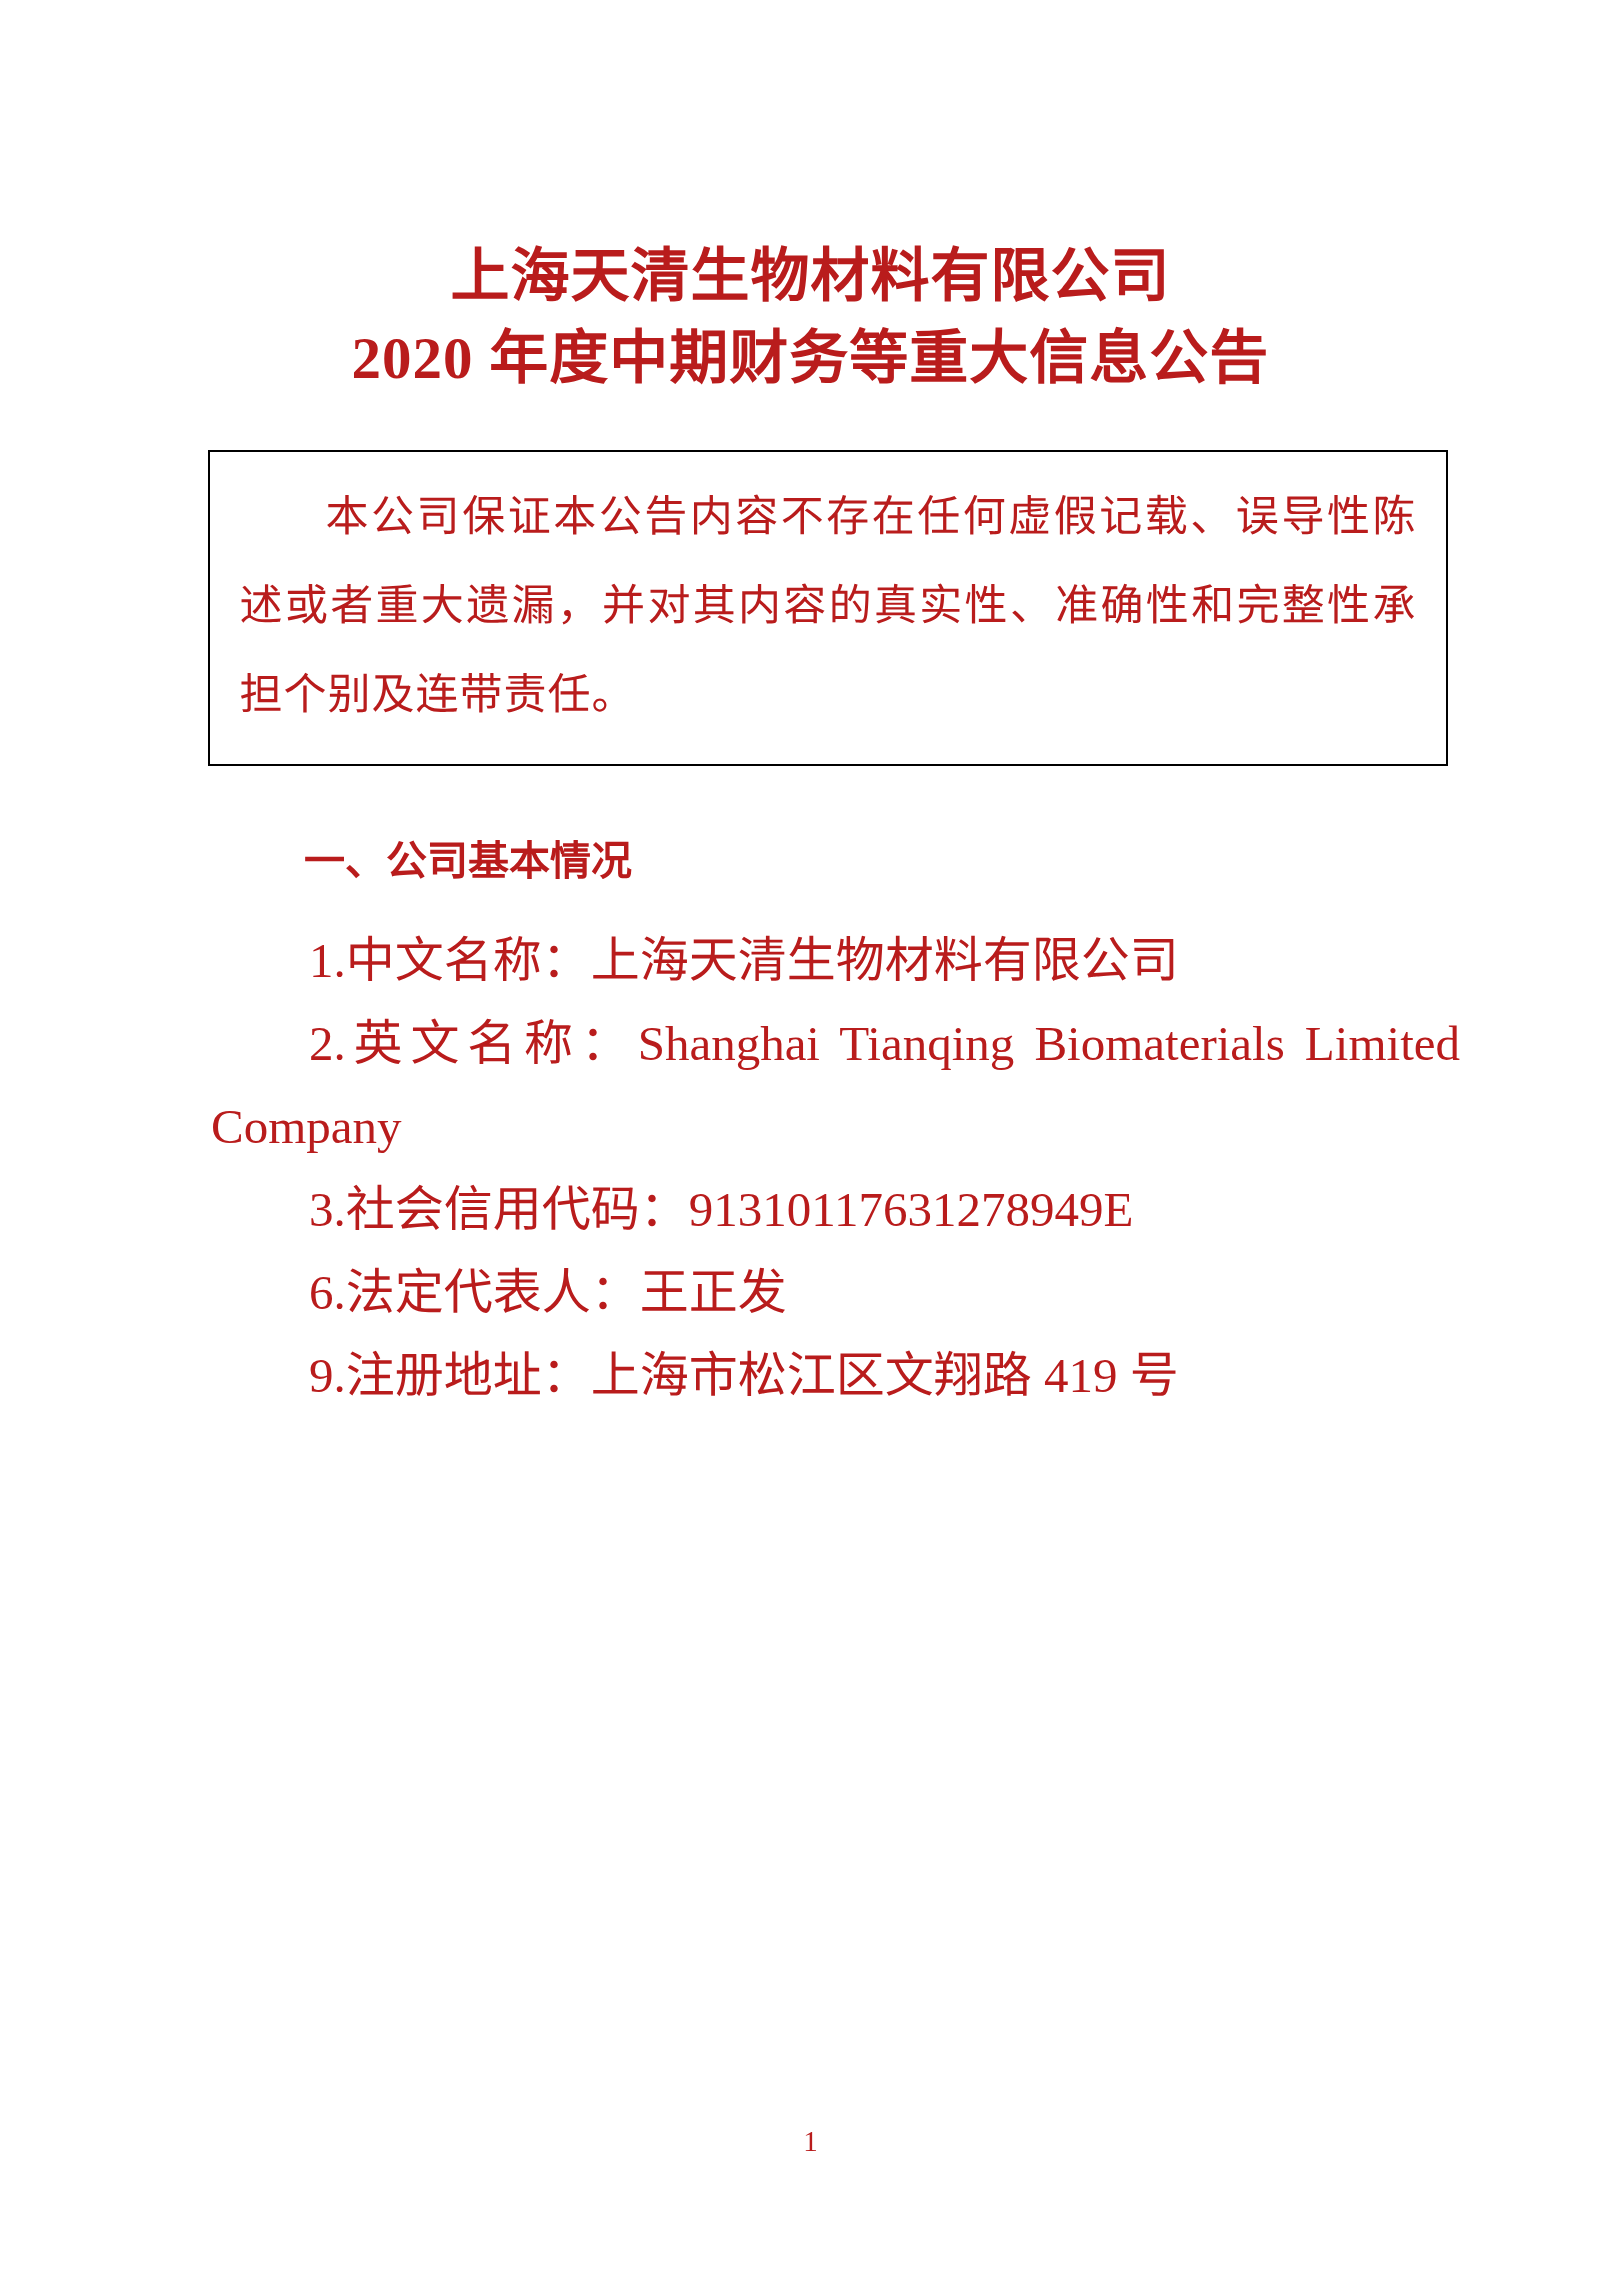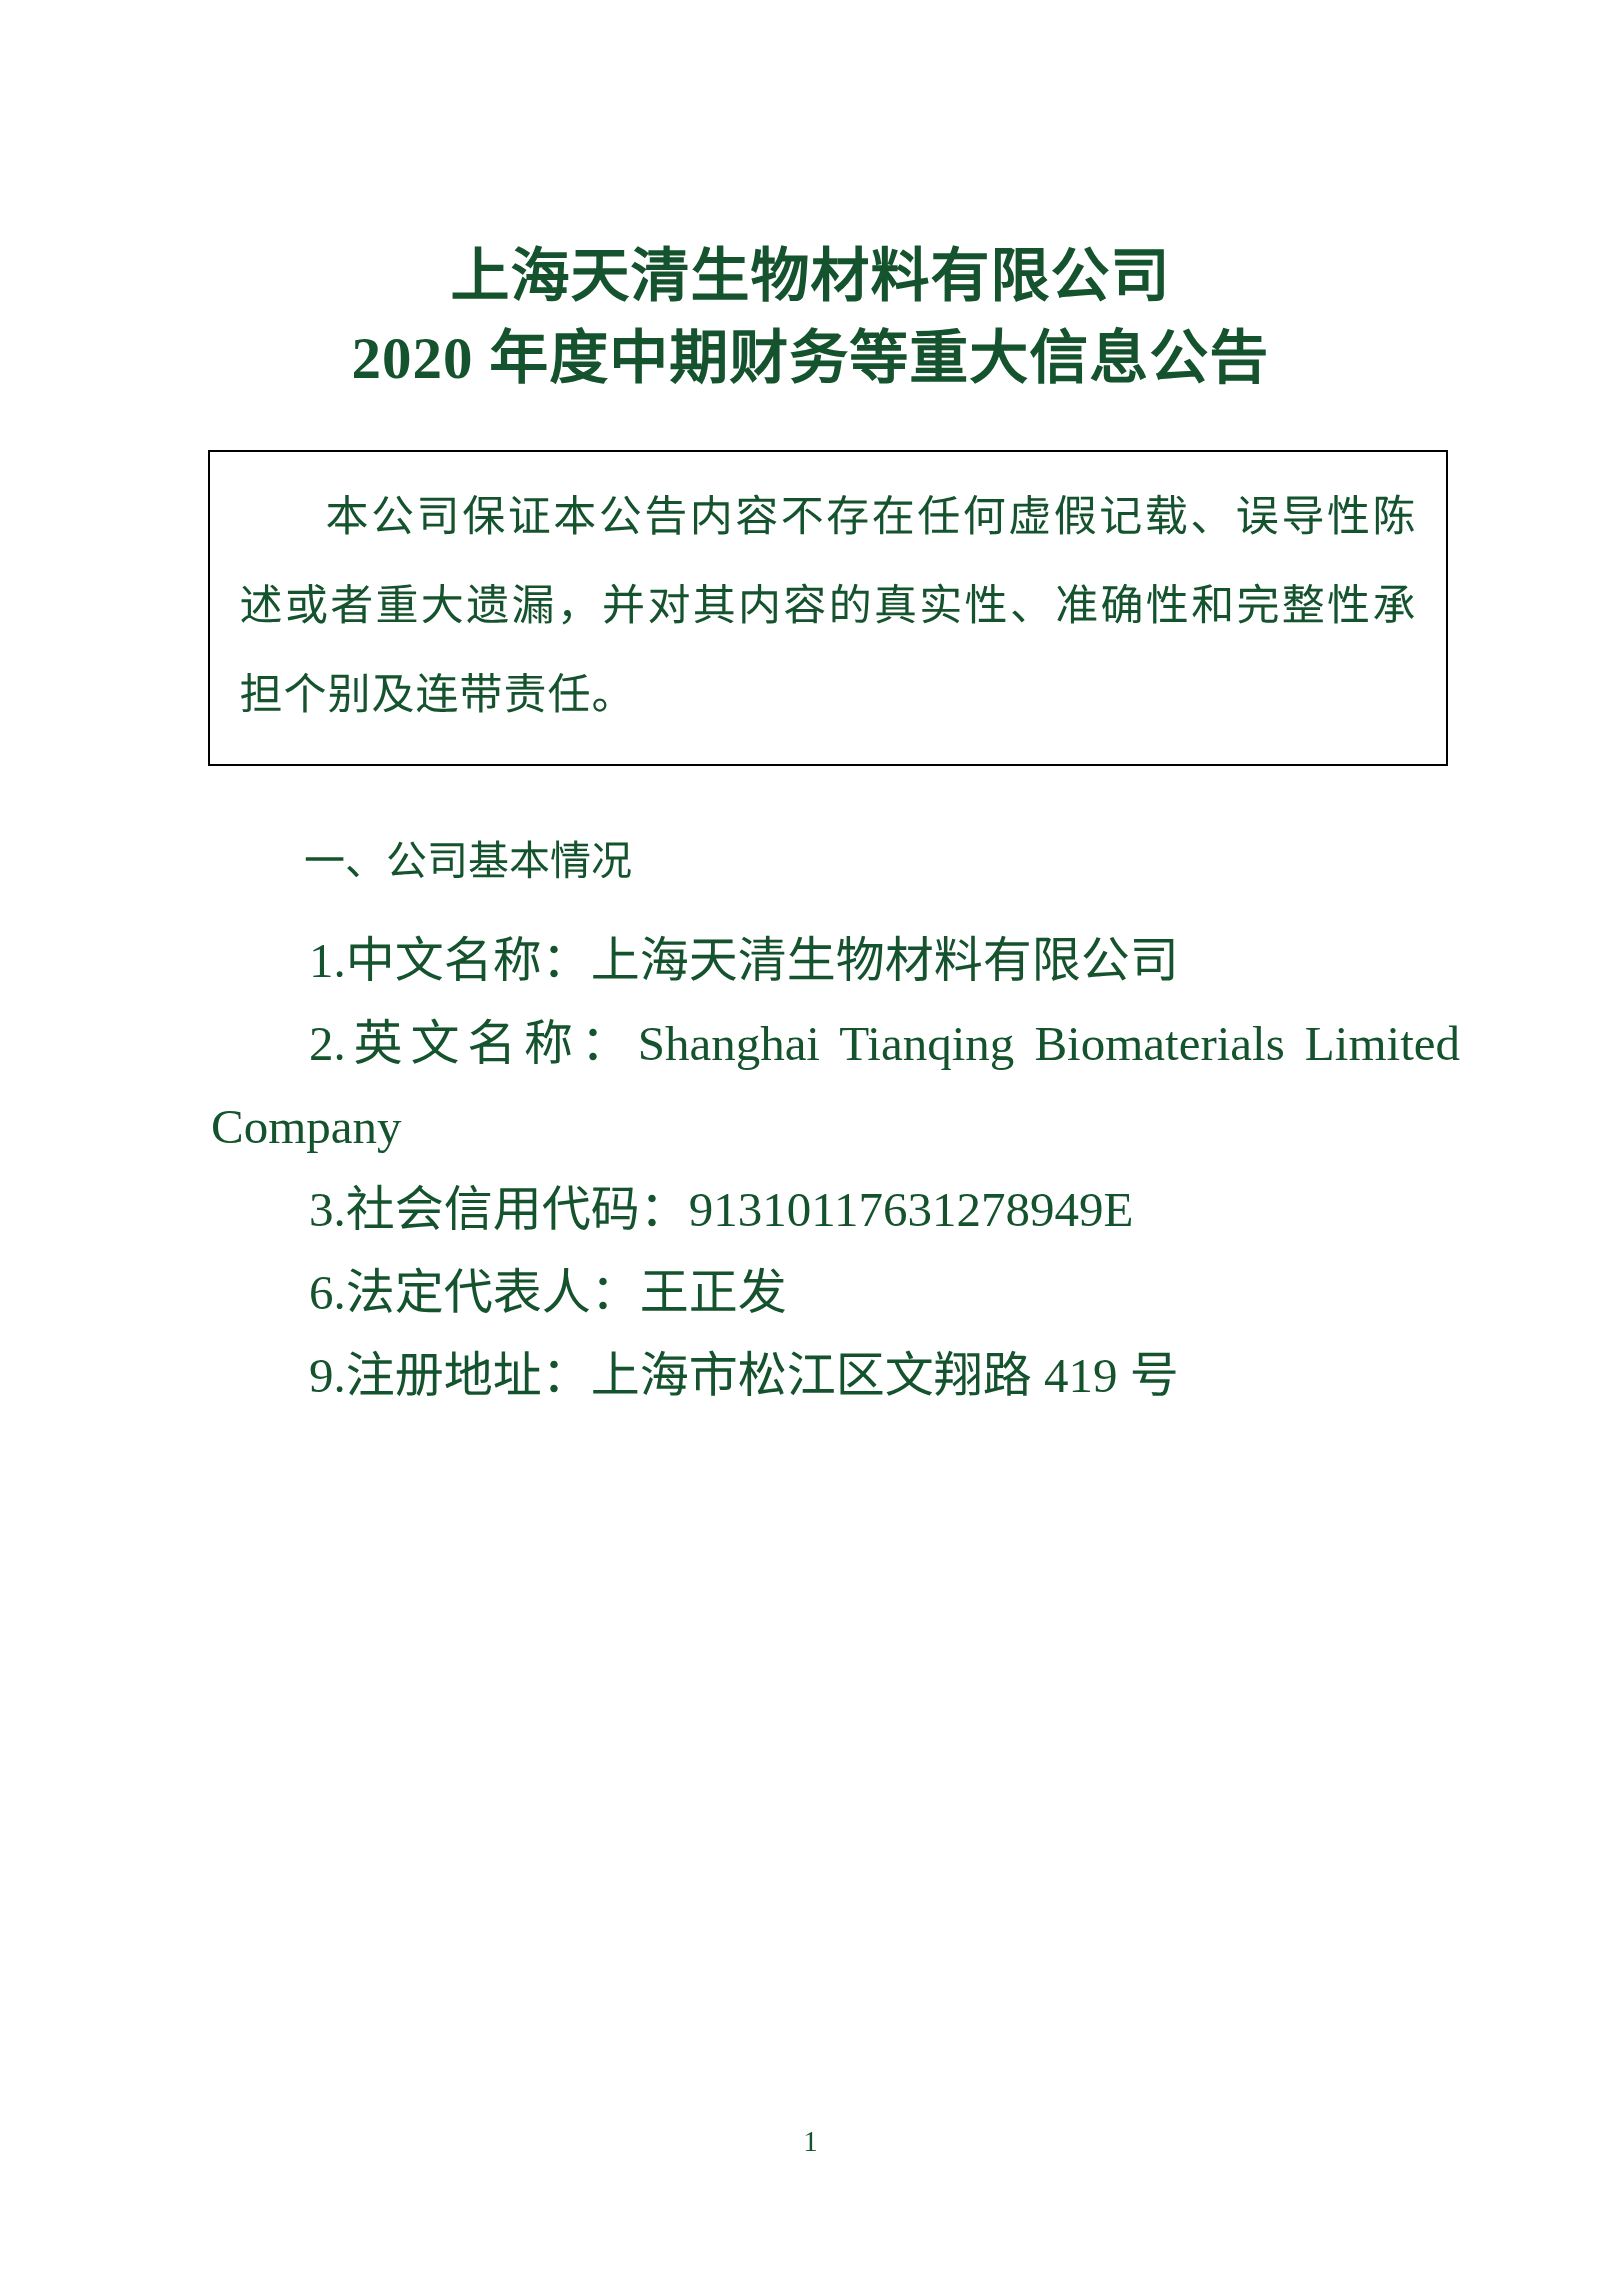--- a/index.html
+++ b/index.html
@@ -5,21 +5,21 @@
   html, body {
     margin: 0;
     padding: 0;
     background: #ffffff;
   }
   .page {
     position: relative;
     width: 1621px;
     height: 2293px;
     background: #ffffff;
-    color: #14532d;
+    color: #b91c1c;
     font-family: "Liberation Serif", "DejaVu Serif", serif;
     overflow: hidden;
   }
   .title-block {
     padding-top: 235px;
     text-align: center;
     font-weight: bold;
     font-size: 59px;
     line-height: 82px;
     letter-spacing: 1px;
@@ -35,21 +35,21 @@
     margin: 8px;
     font-size: 43px;
     line-height: 89px;
     text-indent: 2em;
     text-align: justify;
     letter-spacing: 1px;
   }
   .section-heading {
     margin: 67px 161px 0 304px;
     font-family: "Liberation Sans", "DejaVu Sans", sans-serif;
-    font-weight: normal;
+    font-weight: bold;
     font-size: 41px;
     line-height: 57px;
   }
   .body-block {
     margin: 29px 161px 0 211px;
   }
   .body-block p {
     margin: 0;
     font-size: 49px;
     line-height: 83px;

